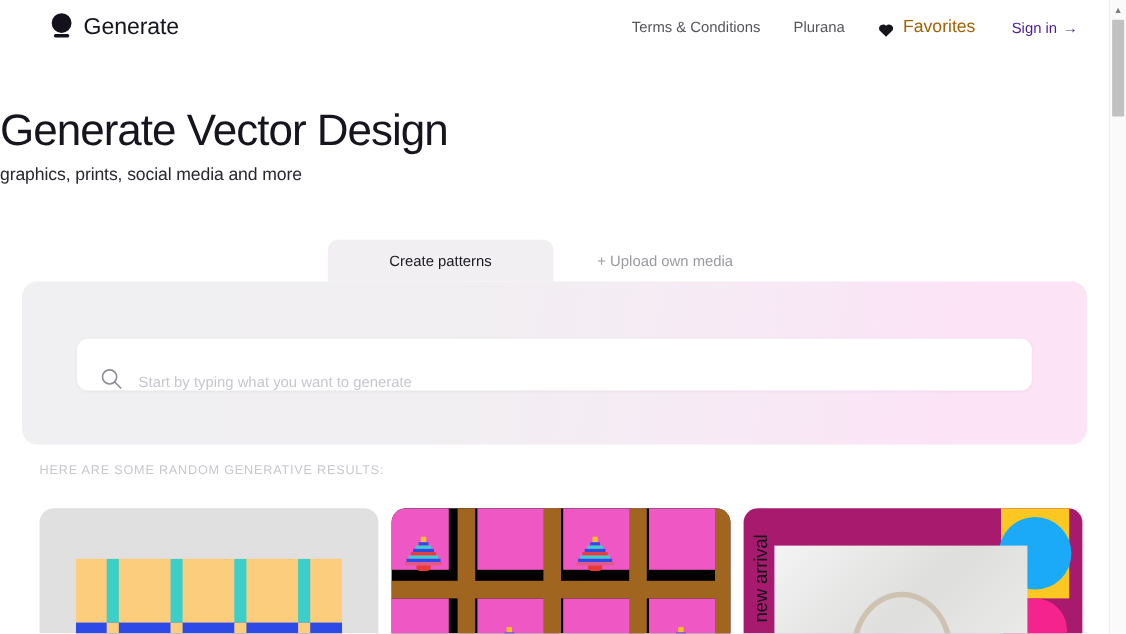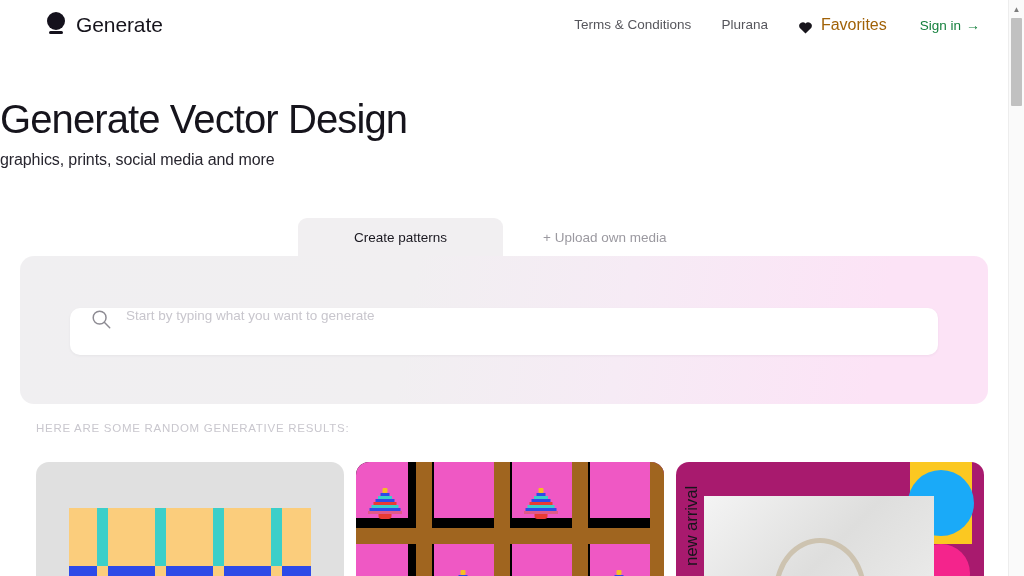--- a/index.html
+++ b/index.html
@@ -100,21 +100,21 @@
     font-size: 16px;
     white-space: nowrap;
   }
   .heart-icon {
     width: 15px; height: 14px;
     display: block;
     flex: none;
   }
   .signin {
     font-size: 13.5px;
-    color: #15803d;
+    color: #4c1d95;
     text-decoration: none;
     padding: 0 14px 0 16px;
     white-space: nowrap;
     display: flex;
     align-items: center;
     gap: 5px;
   }
   .arrow-right-icon { font-size: 14px; line-height: 1; }
 
   
@@ -182,21 +182,21 @@
   }
   .search-box {
     position: absolute;
     left: 50px;
     top: 52px;
     width: 868px;
     height: 47px;
     background: #ffffff;
     border-radius: 10px;
     display: flex;
-    align-items: flex-start;
+    align-items: flex-end;
     padding: 0 16px;
     box-shadow: 0 1px 3px rgba(40,30,60,0.05);
   }
   .search-icon {
     width: 22px; height: 22px;
     flex: none;
     margin-right: 14px;
     margin-left: 4px;
     display: block;
   }

